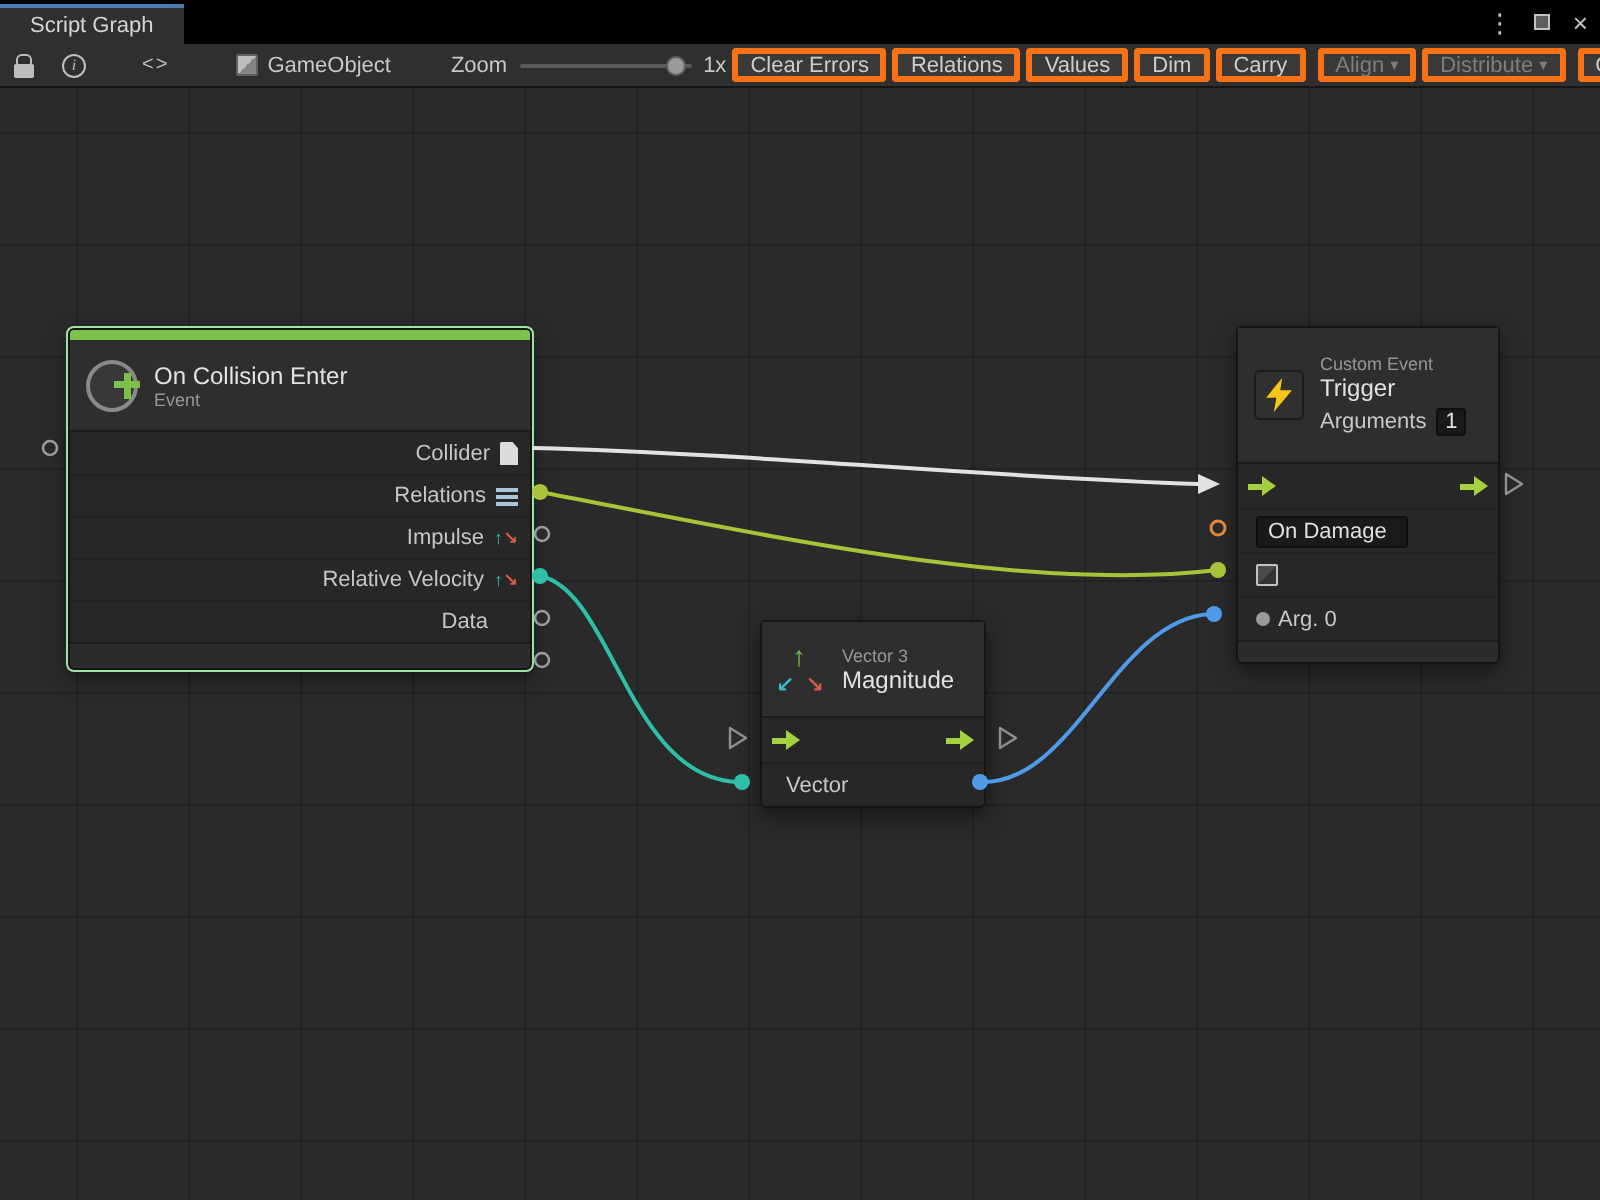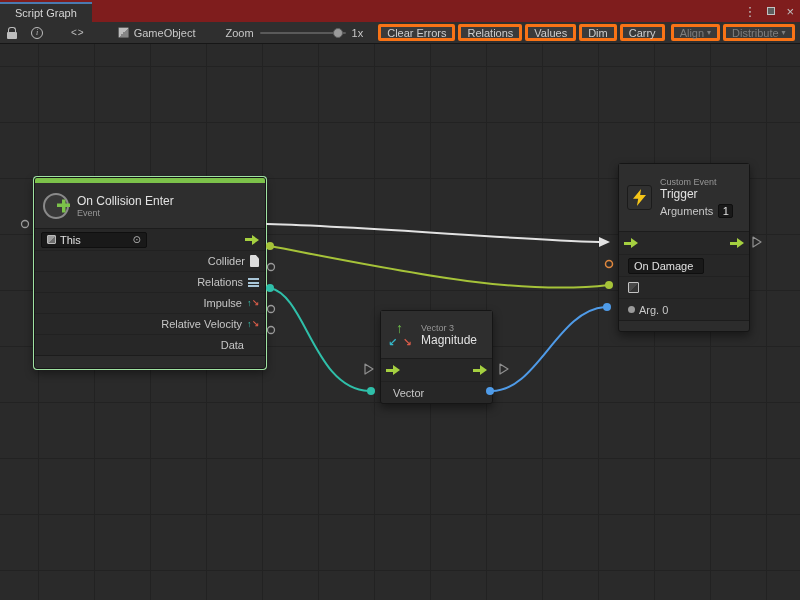--- a/index.html
+++ b/index.html
@@ -1,21 +1,21 @@
 <!DOCTYPE html>
 <html style="--event-accent: #7cc24a; --control-flow: #a5d040; --wire-white: #e2e2e2; --wire-green: #a6c339; --wire-teal: #2fbfa9; --wire-blue: #4f9be8; --port-orange: #e0883e; --port-hollow: #9a9a9a; --selection: #9fe2a2; --bolt-yellow: #f5c518;"><head>
 <meta charset="utf-8">
 <style>
   *{margin:0;padding:0;box-sizing:border-box}
   html,body{width:800px;height:600px;overflow:hidden;background:#191919;
     font-family:"Liberation Sans","DejaVu Sans",sans-serif}
   .window{width:800px;height:600px;display:flex;flex-direction:column}
 
   
-  .tabbar{flex:0 0 22px;height:22px;background:#7f1d1d;display:flex;align-items:flex-end;position:relative}
+  .tabbar{flex:0 0 22px;height:22px;background:#000000;display:flex;align-items:flex-end;position:relative}
   .tab{height:20px;background:#2f2f2f;border-top:2px solid #4a7ab0;padding:0 15px;
     display:flex;align-items:center;font-size:11px;color:#d6d6d6}
   .winctl{position:absolute;right:6px;top:0;height:22px;display:flex;align-items:center;gap:11px;color:#c2c2c2}
   .wbtn{font-size:13px;line-height:1;display:flex;align-items:center;justify-content:center}
   .sq{width:8px;height:8px;border:1px solid #c2c2c2;background:#5d5d5d}
 
   
   .toolbar{flex:0 0 22px;height:22px;background:#2f2f2f;border-bottom:1px solid #161616;
     display:flex;align-items:center;font-size:11px;color:#c8c8c8;overflow:hidden;white-space:nowrap}
   .flat{display:inline-flex;align-items:center;justify-content:center;padding:0 7px;height:22px}
@@ -30,21 +30,21 @@
     display:flex;align-items:center;justify-content:center;color:#bdbdbd;
     font-family:"Liberation Serif",serif;font-style:italic}
   .codeicon{font-size:10px;letter-spacing:1px;color:#bdbdbd}
   .goicon{width:11px;height:11px;background:linear-gradient(135deg,#bdbdbd 0 50%,#858585 50%);
     border:1px solid #606060;border-radius:1px;margin-right:5px}
   .gochip{display:inline-flex;align-items:center;margin-left:26px}
   .zoomwrap{display:inline-flex;align-items:center;margin-left:30px}
   .ztrack{position:relative;width:86px;height:2px;background:#5a5a5a;border-radius:1px;margin:0 6px}
   .zknob{position:absolute;right:3px;top:-4px;width:10px;height:10px;border-radius:50%;
     background:#9a9a9a;border:1px solid #5f5f5f}
-  .zval{margin-right:12px}
+  .zval{}
 
   
   .canvas{position:relative;flex:1;background-color:#2a2a2a;
     background-image:linear-gradient(to right,#222222 1px,transparent 1px),
                      linear-gradient(to bottom,#222222 1px,transparent 1px);
     background-size:56px 56px;background-position:38px 22px;overflow:hidden}
 
   
   .node{position:absolute;background:#272727;border:1px solid #151515;border-radius:3px;
     box-shadow:0 4px 10px rgba(0,0,0,.45);font-size:11px;color:#c8c8c8}
@@ -170,38 +170,30 @@
     </span>
     <span class="tbtn disabled">
       <span>Distribute</span>
       <span class="caret">▾</span>
     </span>
     <span class="tbtn" style="margin-left:6px">Overv</span>
   </div>
 
   <div class="canvas">
 
-    <div class="node selected" style="left:34px;top:133px;width:232px">
+    <div class="node selected" style="left:34px;top:120px;width:232px">
       <div class="accent"></div>
       <div class="nhead" style="height:46px">
         <span class="evicon">
             <span class="plus"></span>
           </span>
         <div class="ht">
           <div class="t1">On Collision Enter</div>
           <div class="t2">Event</div>
         </div>
-      </div>
-      <div class="nrow this-row">
-        <span class="field objfield">
-          <span class="cube"></span>
-          <span>This</span>
-          <span class="picker">⊙</span>
-        </span>
-        <span class="flowArrow"></span>
       </div>
       <div class="nrow out">
         <span class="olabel">Collider</span>
         <span class="fileicon"></span>
       </div>
       <div class="nrow out">
         <span class="olabel">Relations</span>
         <span class="listicon"></span>
       </div>
       <div class="nrow out">

